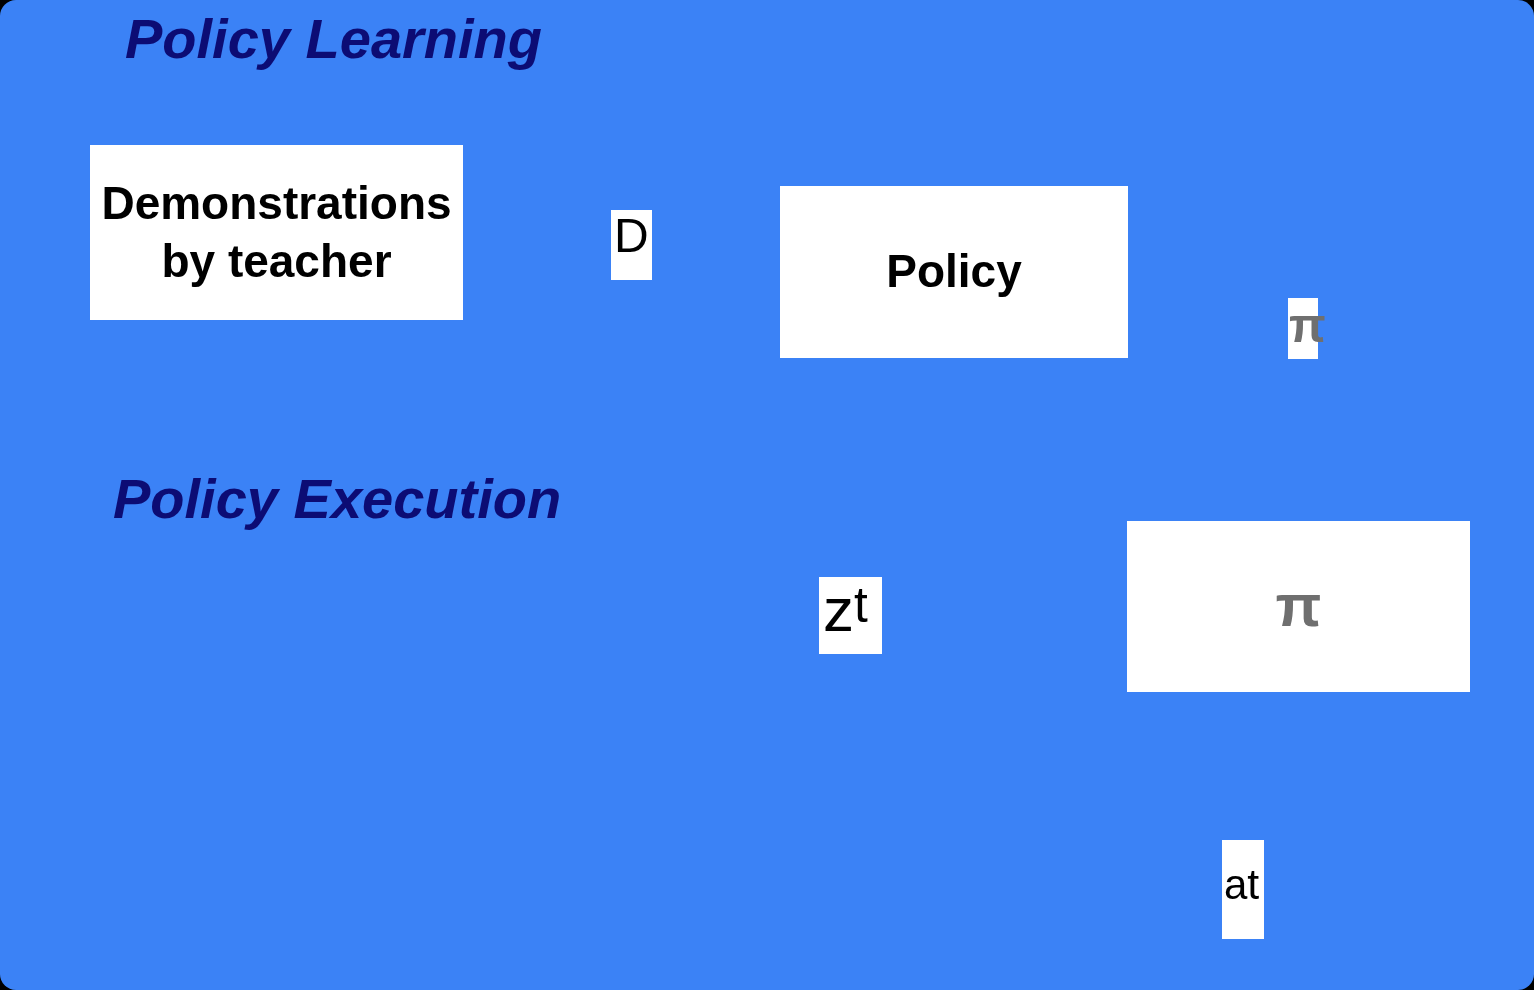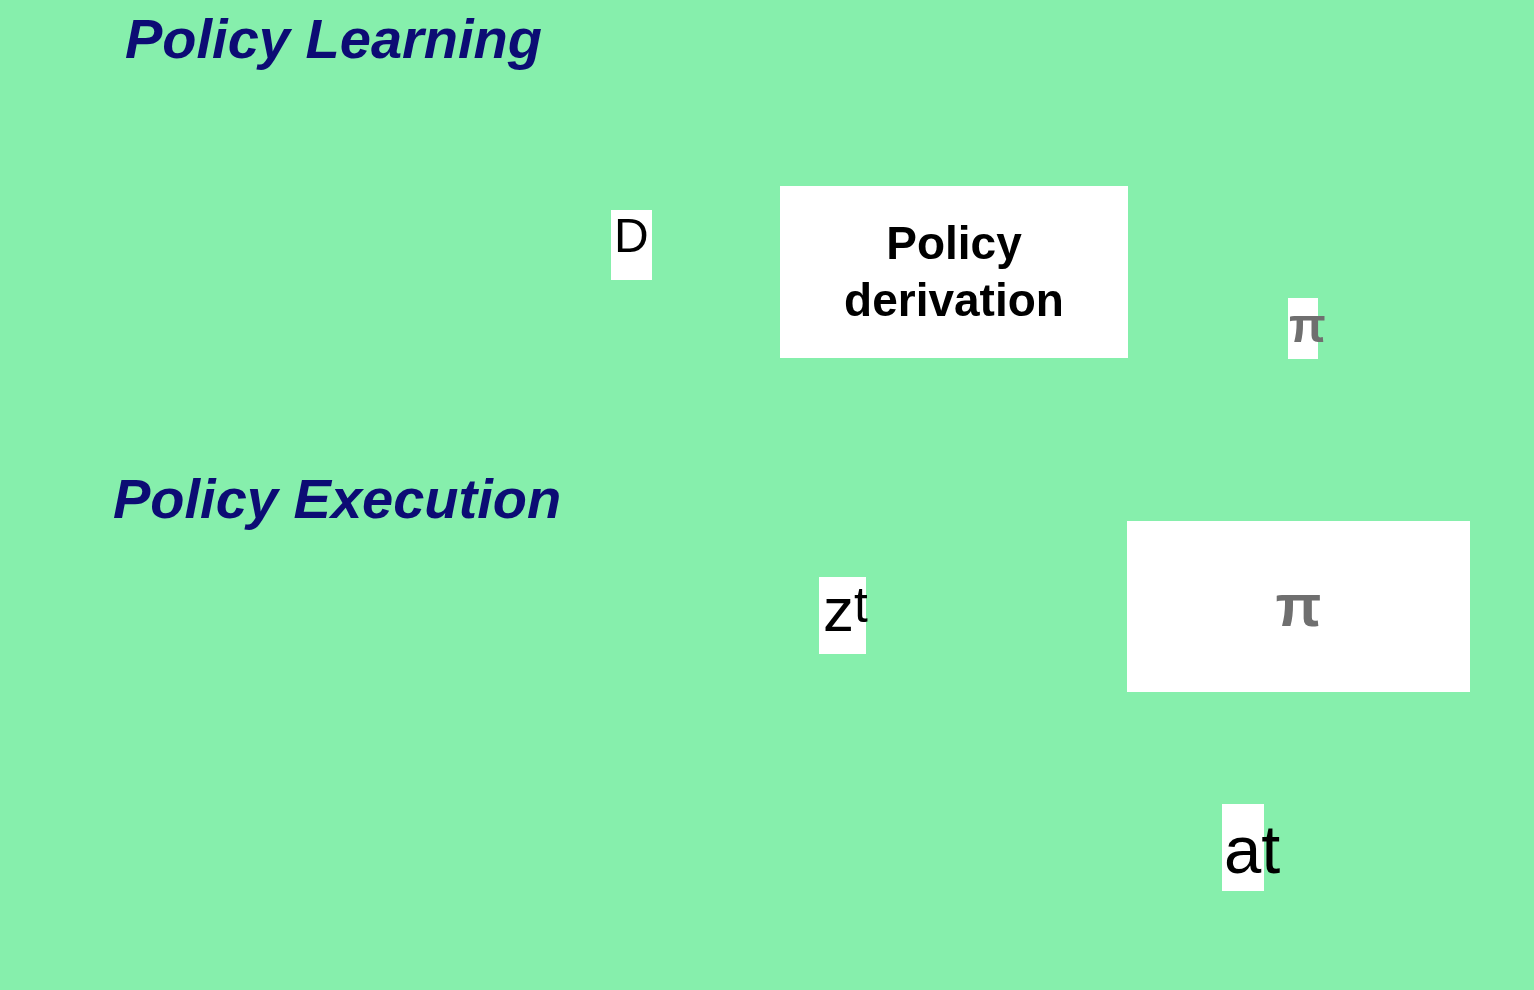--- a/index.html
+++ b/index.html
@@ -4,23 +4,24 @@
 <style>
   html, body {
     margin: 0;
     padding: 0;
     background: #000000;
   }
   .canvas {
     position: relative;
     width: 1534px;
     height: 990px;
-    background: #86efac;
+    background: #3b82f6;
     overflow: hidden;
     font-family: "Liberation Sans", "DejaVu Sans", sans-serif;
+    border-radius: 16px;
   }
   .section-heading {
     position: absolute;
     color: #0c0c74;
     font-size: 56px;
     font-weight: bold;
     font-style: italic;
     line-height: 1.1;
     white-space: nowrap;
   }
@@ -56,51 +57,56 @@
     left: 611px; top: 210px; width: 38px; height: 68px;
     font-size: 48px; padding: 2px 0 0 3px;
   }
   .label-pi-small {
     left: 1288px; top: 298px; width: 29px; height: 57px;
     font-size: 48px; font-weight: bold; color: #6f6f6f;
     padding: 4px 0 0 1px;
   }
   .label-zt {
     left: 819px; top: 577px; width: 43px; height: 75px;
-    font-size: 62px; padding: 2px 0 0 4px;
+    font-size: 62px; padding: 2px 16px 0 4px;
   }
   .label-zt sup {
     font-size: 0.8em;
     vertical-align: 0.18em;
     line-height: 0;
   }
   .label-at {
-    left: 1222px; top: 804px; width: 40px; height: 75px;
-    font-size: 67px; padding: 12px 0 0 2px;
+    left: 1222px; top: 840px; width: 40px; height: 75px;
+    font-size: 42px; padding: 24px 0 0 2px;
   }
   .label-at sup {
     font-size: 1.02em;
     vertical-align: baseline;
     line-height: 0;
   }
 </style>
 </head>
 <body>
 
 <div class="canvas">
 
   <div class="section-heading heading-learning">Policy Learning</div>
 
+  <div class="node-box box-demonstrations">
+    <div>
+      <span>Demonstrations</span><br>
+      <span>by teacher</span>
+    </div>
+  </div>
 
   <div class="small-label label-d"><span>D</span></div>
 
   <div class="node-box box-derivation">
     <div>
       <span>Policy</span><br>
-      <span>derivation</span>
     </div>
   </div>
 
   <div class="small-label label-pi-small"><span>π</span></div>
 
   <div class="section-heading heading-execution">Policy Execution</div>
 
   <div class="small-label label-zt"><span>z</span><sup>t</sup></div>
 
   <div class="node-box box-pi">

